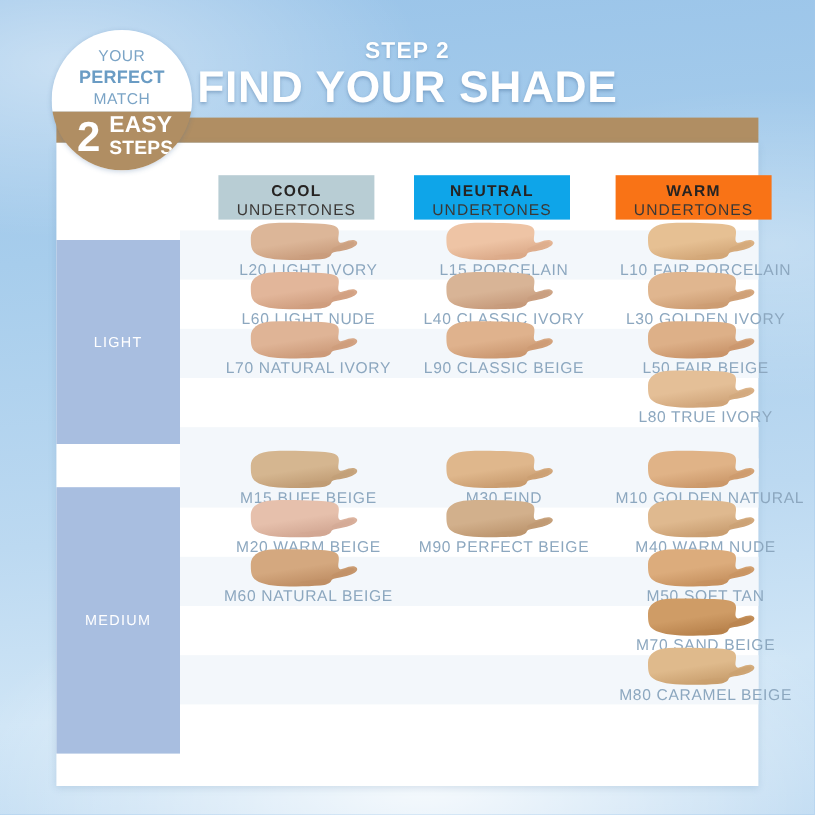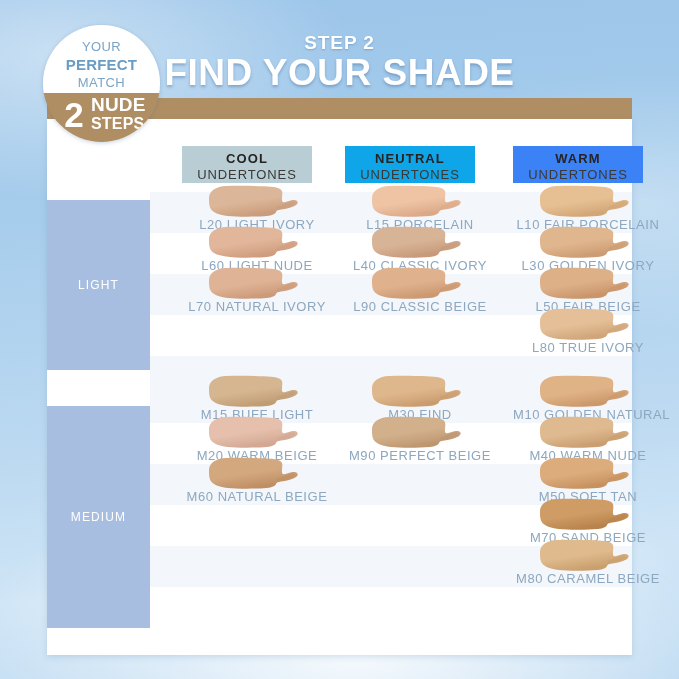--- a/index.html
+++ b/index.html
@@ -77,21 +77,21 @@
     font-size:16px;font-weight:bold;color:#ffffff;letter-spacing:.2px;line-height:18px;
   }
   
   .col-head{
     position:absolute;height:37px;text-align:center;
   }
   .col-head .ch1{font-size:13px;font-weight:bold;letter-spacing:1.1px;color:#262322;margin-top:5px;}
   .col-head .ch2{font-size:13px;letter-spacing:.9px;color:#3b3836;margin-top:1px;}
   #head-cool{left:182px;top:146px;width:130px;background:#b8cdd4;}
   #head-neutral{left:345px;top:146px;width:130px;background:#0ea5e9;}
-  #head-warm{left:513px;top:146px;width:130px;background:#3b82f6;}
+  #head-warm{left:513px;top:146px;width:130px;background:#f97316;}
   
   .group-label{
     position:absolute;left:47px;width:103px;background:#a8bee0;
     color:#ffffff;font-size:12px;letter-spacing:1.1px;
     display:flex;align-items:center;justify-content:center;
   }
   #group-light{top:200px;height:170px;}
   #group-medium{top:382px;height:222px;margin-top:24px;}
   
   #grid{
@@ -120,21 +120,21 @@
 <div id="tan-strip"></div>
 <div id="card"></div>
 
 <div id="badge">
   <div id="badge-top"></div>
   <div id="badge-bot"></div>
   <div id="badge-l1">YOUR</div>
   <div id="badge-l2">PERFECT</div>
   <div id="badge-l3">MATCH</div>
   <div id="badge-num">2</div>
-  <div id="badge-easy">NUDE</div>
+  <div id="badge-easy">EASY</div>
   <div id="badge-steps">STEPS</div>
 </div>
 
 <div class="col-head" id="head-cool">
   <div class="ch1">COOL</div>
   <div class="ch2">UNDERTONES</div>
 </div>
 <div class="col-head" id="head-neutral">
   <div class="ch1">NEUTRAL</div>
   <div class="ch2">UNDERTONES</div>
@@ -622,21 +622,21 @@
       C78.2,23.4 78,24.4 79,24.8 Z"></path>
     <path fill="#c09c74" opacity="0.45" d="
       M52,29.6
       C58,30 66,30 71,29.2
       C74,28.7 75.6,28 75,27.4
       C74.2,26.6 70,26.9 64.6,27.4
       C58.8,28 53.6,28.7 51.6,29.1
       C50.6,29.3 50.8,29.5 52,29.6 Z"></path>
   </svg>
       </div>
-      <div class="cell-label">M15 BUFF LIGHT</div>
+      <div class="cell-label">M15 BUFF BEIGE</div>
     </div>
     <div class="cell" style="left: 32px; top: 231px;">
       <div class="swatch-wrap">
   <svg width="118" height="36" viewBox="0 0 118 36">
     <defs>
       <linearGradient id="g11" x1="0" y1="0" x2="0.45" y2="1">
         <stop offset="0%" stop-color="#e6c0ac"></stop>
         <stop offset="58%" stop-color="#e6c0ac"></stop>
         <stop offset="100%" stop-color="#d2a793"></stop>
       </linearGradient>

